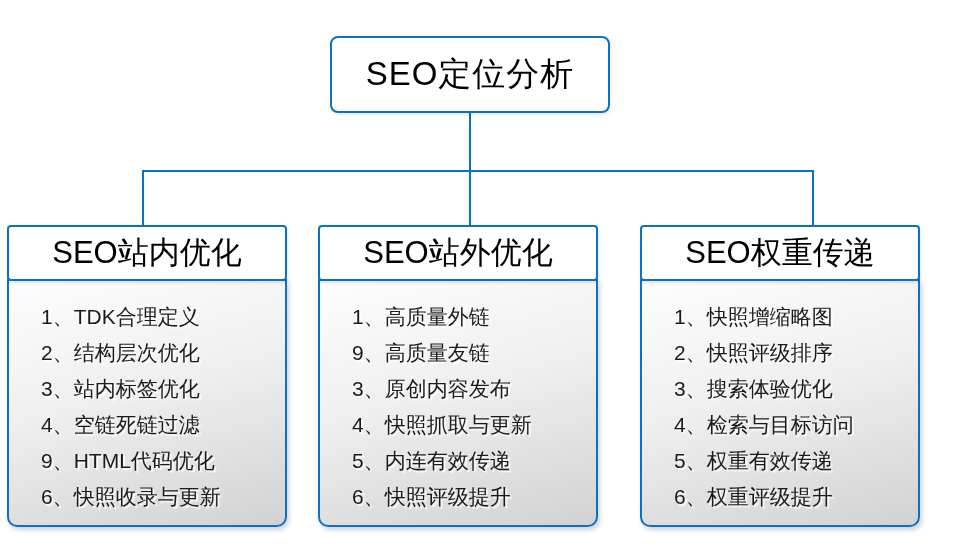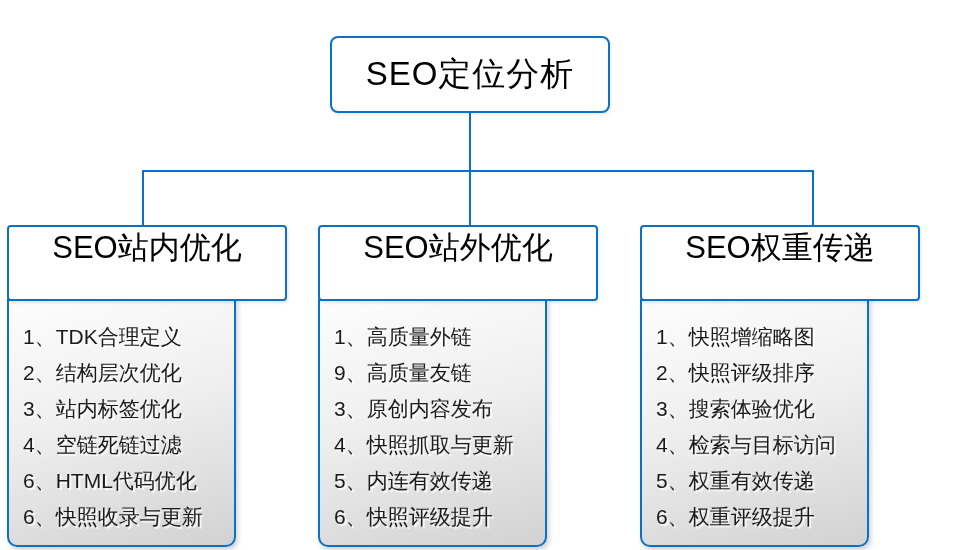--- a/index.html
+++ b/index.html
@@ -56,44 +56,45 @@
     top: 205px;
     width: 280px;
     z-index: 2;
   }
   .col-1 { left: 7px;   }
   .col-2 { left: 318px; }
   .col-3 { left: 640px; }
   .header-box {
     box-sizing: border-box;
     width: 280px;
-    height: 76px;
+    height: 56px;
     background: #ffffff;
     border: 2px solid #0a72c6;
     border-radius: 4px;
     display: flex;
+    align-items: center;
     justify-content: center;
     box-shadow: 1px 2px 3px rgba(0,0,0,0.10);
     position: relative;
     z-index: 2;
   }
   .header-box .title-text {
     font-size: 31px;
     color: #000000;
     white-space: nowrap;
   }
   .list-box {
     box-sizing: border-box;
-    width: 229px;
+    width: 280px;
     height: 248px;
     margin-top: -2px;
     background: linear-gradient(165deg, #fdfdfd 0%, #efefef 45%, #d2d2d2 100%);
     border: 2px solid #0a72c6;
     border-radius: 0 0 10px 10px;
-    padding: 18px 10px 0 14px;
+    padding: 18px 10px 0 32px;
     box-shadow: 2px 3px 5px rgba(0,0,0,0.18);
     position: relative;
     z-index: 1;
   }
   .list-item {
     font-size: 21px;
     line-height: 36px;
     color: #1b1b1b;
     text-shadow: 2px 2px 1px rgba(255,255,255,0.9);
     white-space: nowrap;
@@ -116,21 +117,21 @@
 
   <div class="column col-1">
     <div class="header-box">
       <span class="title-text">SEO站内优化</span>
     </div>
     <div class="list-box">
       <div class="list-item">1、TDK合理定义</div>
       <div class="list-item">2、结构层次优化</div>
       <div class="list-item">3、站内标签优化</div>
       <div class="list-item">4、空链死链过滤</div>
-      <div class="list-item">6、HTML代码优化</div>
+      <div class="list-item">9、HTML代码优化</div>
       <div class="list-item">6、快照收录与更新</div>
     </div>
   </div>
 
   <div class="column col-2">
     <div class="header-box">
       <span class="title-text">SEO站外优化</span>
     </div>
     <div class="list-box">
       <div class="list-item">1、高质量外链</div>

